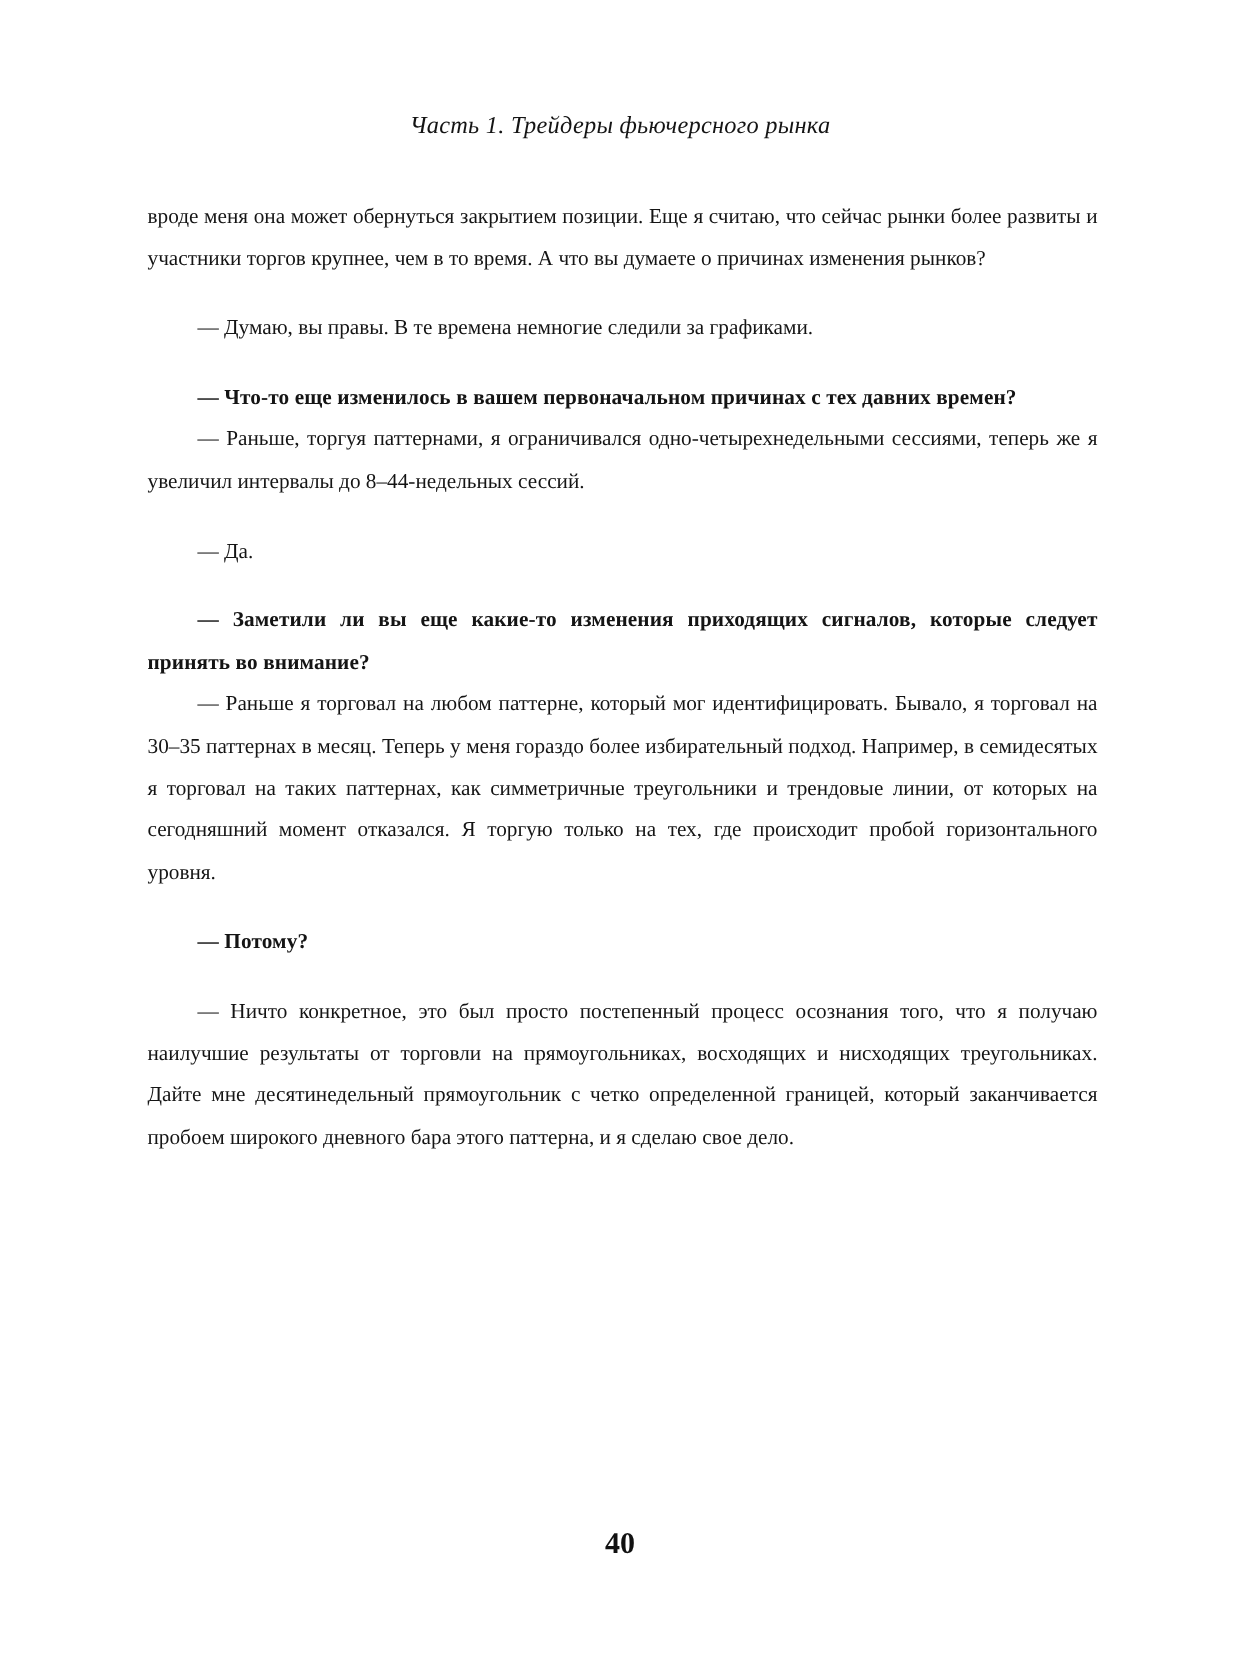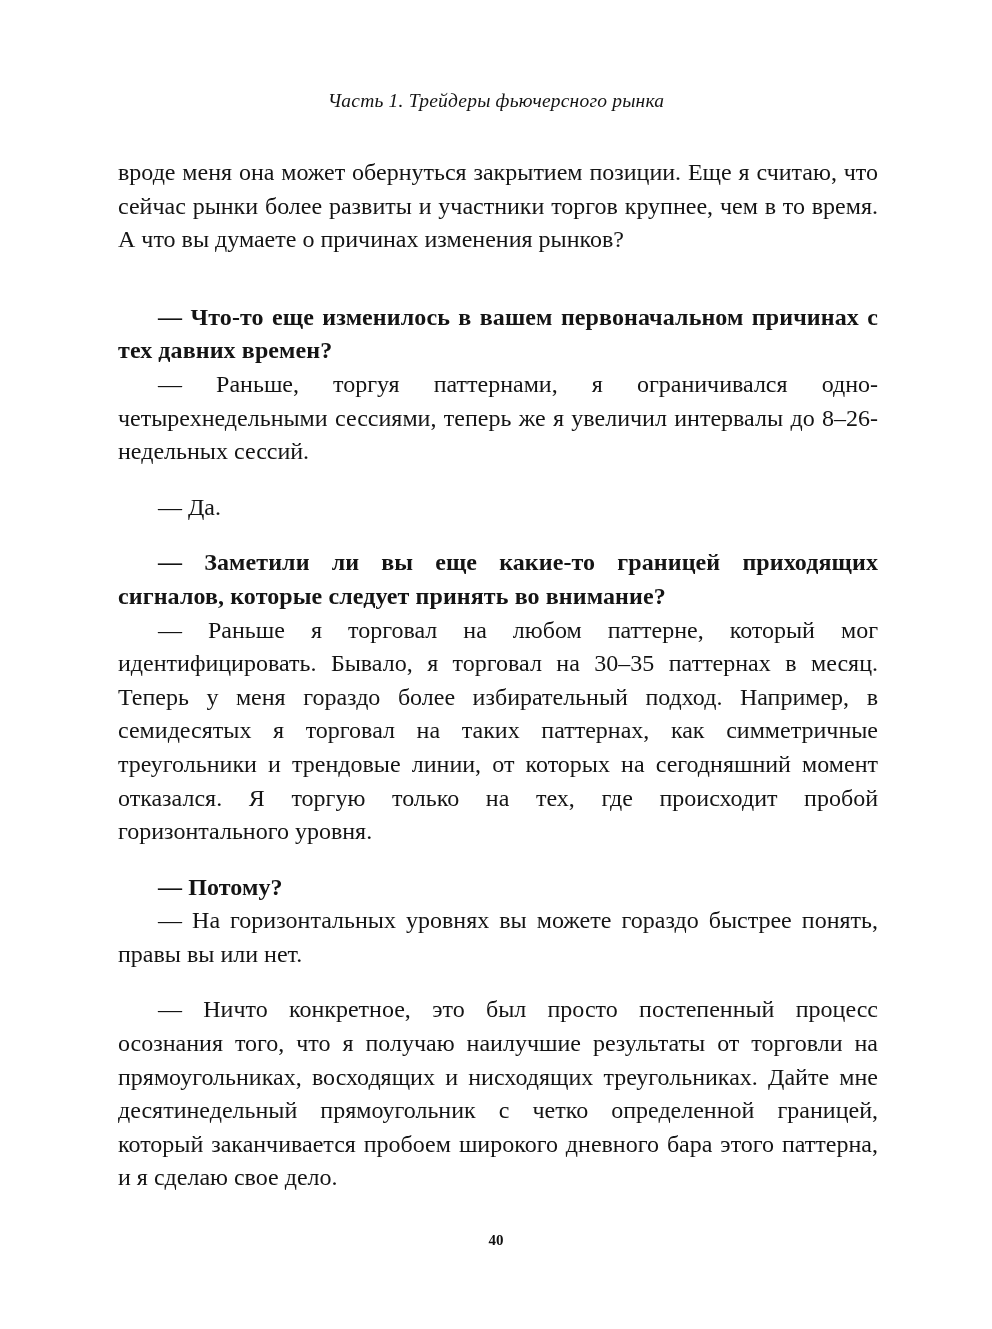--- a/index.html
+++ b/index.html
@@ -30,21 +30,21 @@
     color: #141414;
   }
   .content {
     position: absolute;
     top: 152px;
     left: 118px;
     width: 760px;
   }
   p {
     margin: 0;
-    font-size: 24px;
+    font-size: 17px;
     line-height: 33.6px;
     text-align: justify;
     text-justify: inter-word;
     color: #141414;
     hyphens: manual;
   }
   p.indent {
     text-indent: 40px;
   }
   p.q {
@@ -55,56 +55,56 @@
   .gap {
     height: 22px;
   }
   .folio {
     position: absolute;
     bottom: 84px;
     left: 0;
     width: 992px;
     text-align: center;
     font-weight: bold;
-    font-size: 15px;
+    font-size: 24px;
     color: #111111;
   }
 </style>
 </head>
 <body>
 
 <div class="page">
 
   <div class="running-head">Часть 1. Трейдеры фьючерсного рынка</div>
 
   <div class="content">
 
     <p class="plain">вроде меня она может обернуться закрытием позиции. Еще я считаю, что сейчас рынки более развиты и участники торгов крупнее, чем в то время. А что вы думаете о причинах изменения рынков?</p>
 
     <div class="gap"></div>
 
+    <p class="indent">— Думаю, вы правы. В те времена немногие следили за графиками.</p>
 
     <div class="gap"></div>
 
     <p class="q">— Что-то еще изменилось в вашем первоначальном причинах с тех давних времен?</p>
-    <p class="indent">— Раньше, торгуя паттернами, я ограничивался одно-четырехнедельными сессиями, теперь же я увеличил интервалы до 8–26-недельных сессий.</p>
+    <p class="indent">— Раньше, торгуя паттернами, я ограничивался одно-четырехнедельными сессиями, теперь же я увеличил интервалы до 8–44-недельных сессий.</p>
 
     <div class="gap"></div>
 
     <p class="indent">— Да.</p>
 
     <div class="gap"></div>
 
-    <p class="q">— Заметили ли вы еще какие-то границей приходящих сигналов, которые следует принять во внимание?</p>
+    <p class="q">— Заметили ли вы еще какие-то изменения приходящих сигналов, которые следует принять во внимание?</p>
     <p class="indent">— Раньше я торговал на любом паттерне, который мог идентифицировать. Бывало, я торговал на 30–35 паттернах в месяц. Теперь у меня гораздо более избирательный подход. Например, в семидесятых я торговал на таких паттернах, как симметричные треугольники и трендовые линии, от которых на сегодняшний момент отказался. Я торгую только на тех, где происходит пробой горизонтального уровня.</p>
 
     <div class="gap"></div>
 
     <p class="q">— Потому?</p>
-    <p class="indent">— На горизонтальных уровнях вы можете гораздо быстрее понять, правы вы или нет.</p>
 
     <div class="gap"></div>
 
     <p class="indent">— Ничто конкретное, это был просто постепенный процесс осознания того, что я получаю наилучшие результаты от торговли на прямоугольниках, восходящих и нисходящих треугольниках. Дайте мне десятинедельный прямоугольник с четко определенной границей, который заканчивается пробоем широкого дневного бара этого паттерна, и я сделаю свое дело.</p>
 
   </div>
 
   <div class="folio">40</div>
 
 </div>

